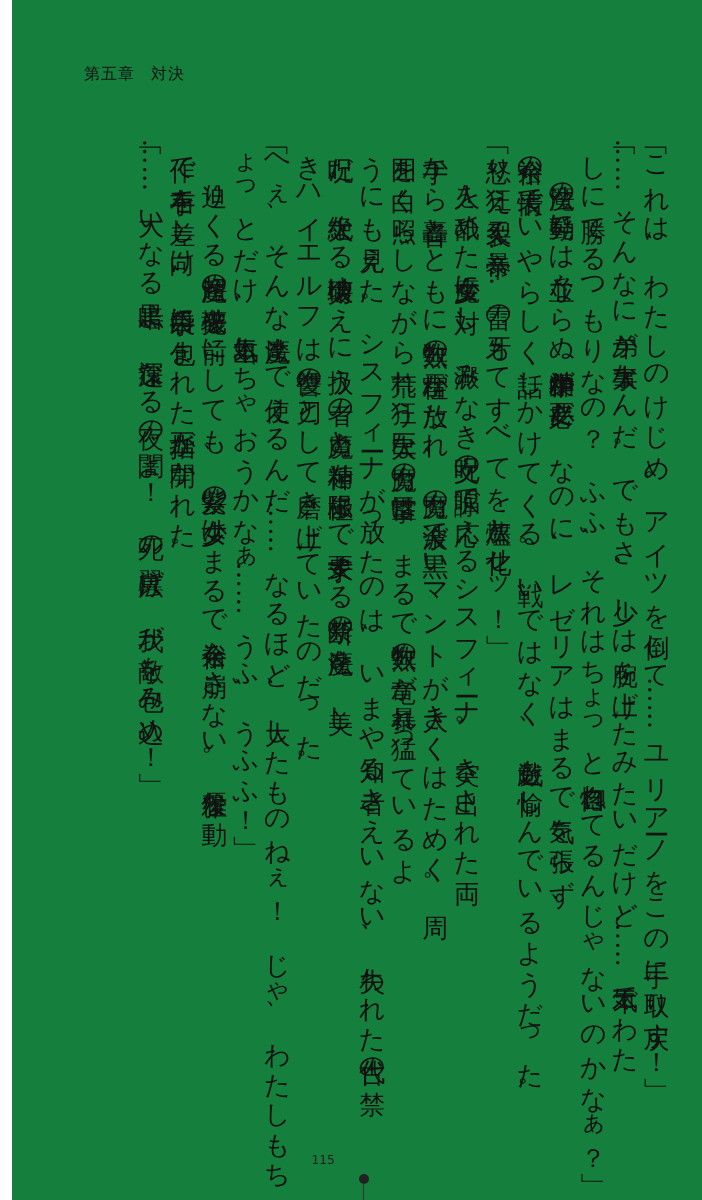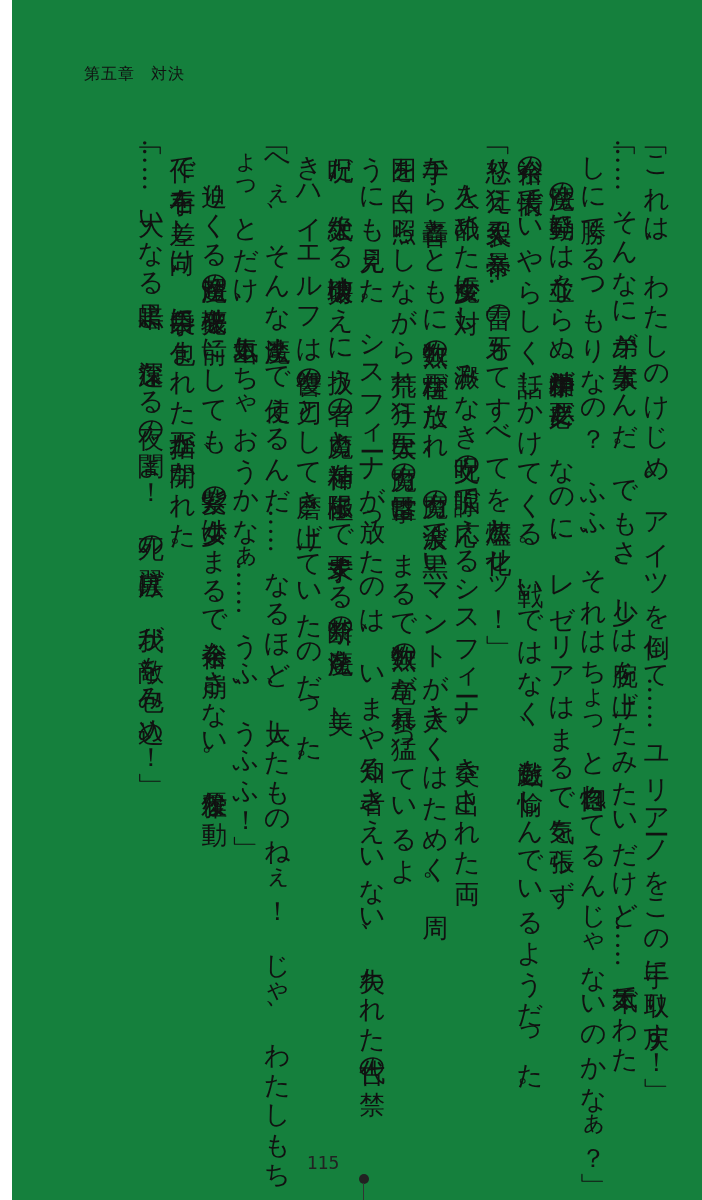--- a/index.html
+++ b/index.html
@@ -18,21 +18,21 @@
     writing-mode: vertical-rl;
     font-family: "DejaVu Serif", "Liberation Serif", serif;
     font-size: 26px; line-height: 31.6px; letter-spacing: 0.6px;
     color: #111;
   }
   .line { display: block; white-space: nowrap; }
   .indent { padding-top: 1em; }
   .page-number {
     position: absolute; left: 0; width: 622px; top: 1152px; text-align: center;
     font-family: "DejaVu Sans Mono", "Liberation Mono", monospace;
-    font-size: 18px; color: #222;
+    font-size: 13px; color: #222;
   }
   .page-marker-dot {
     position: absolute; left: 352px; top: 1174px; width: 10px; height: 10px;
     border-radius: 50%; background: #222; margin-left: -5px;
   }
   .page-marker-line {
     position: absolute; left: 351px; top: 1183px; width: 1.2px; height: 17px; background: #333;
   }
 </style>
 </head>

